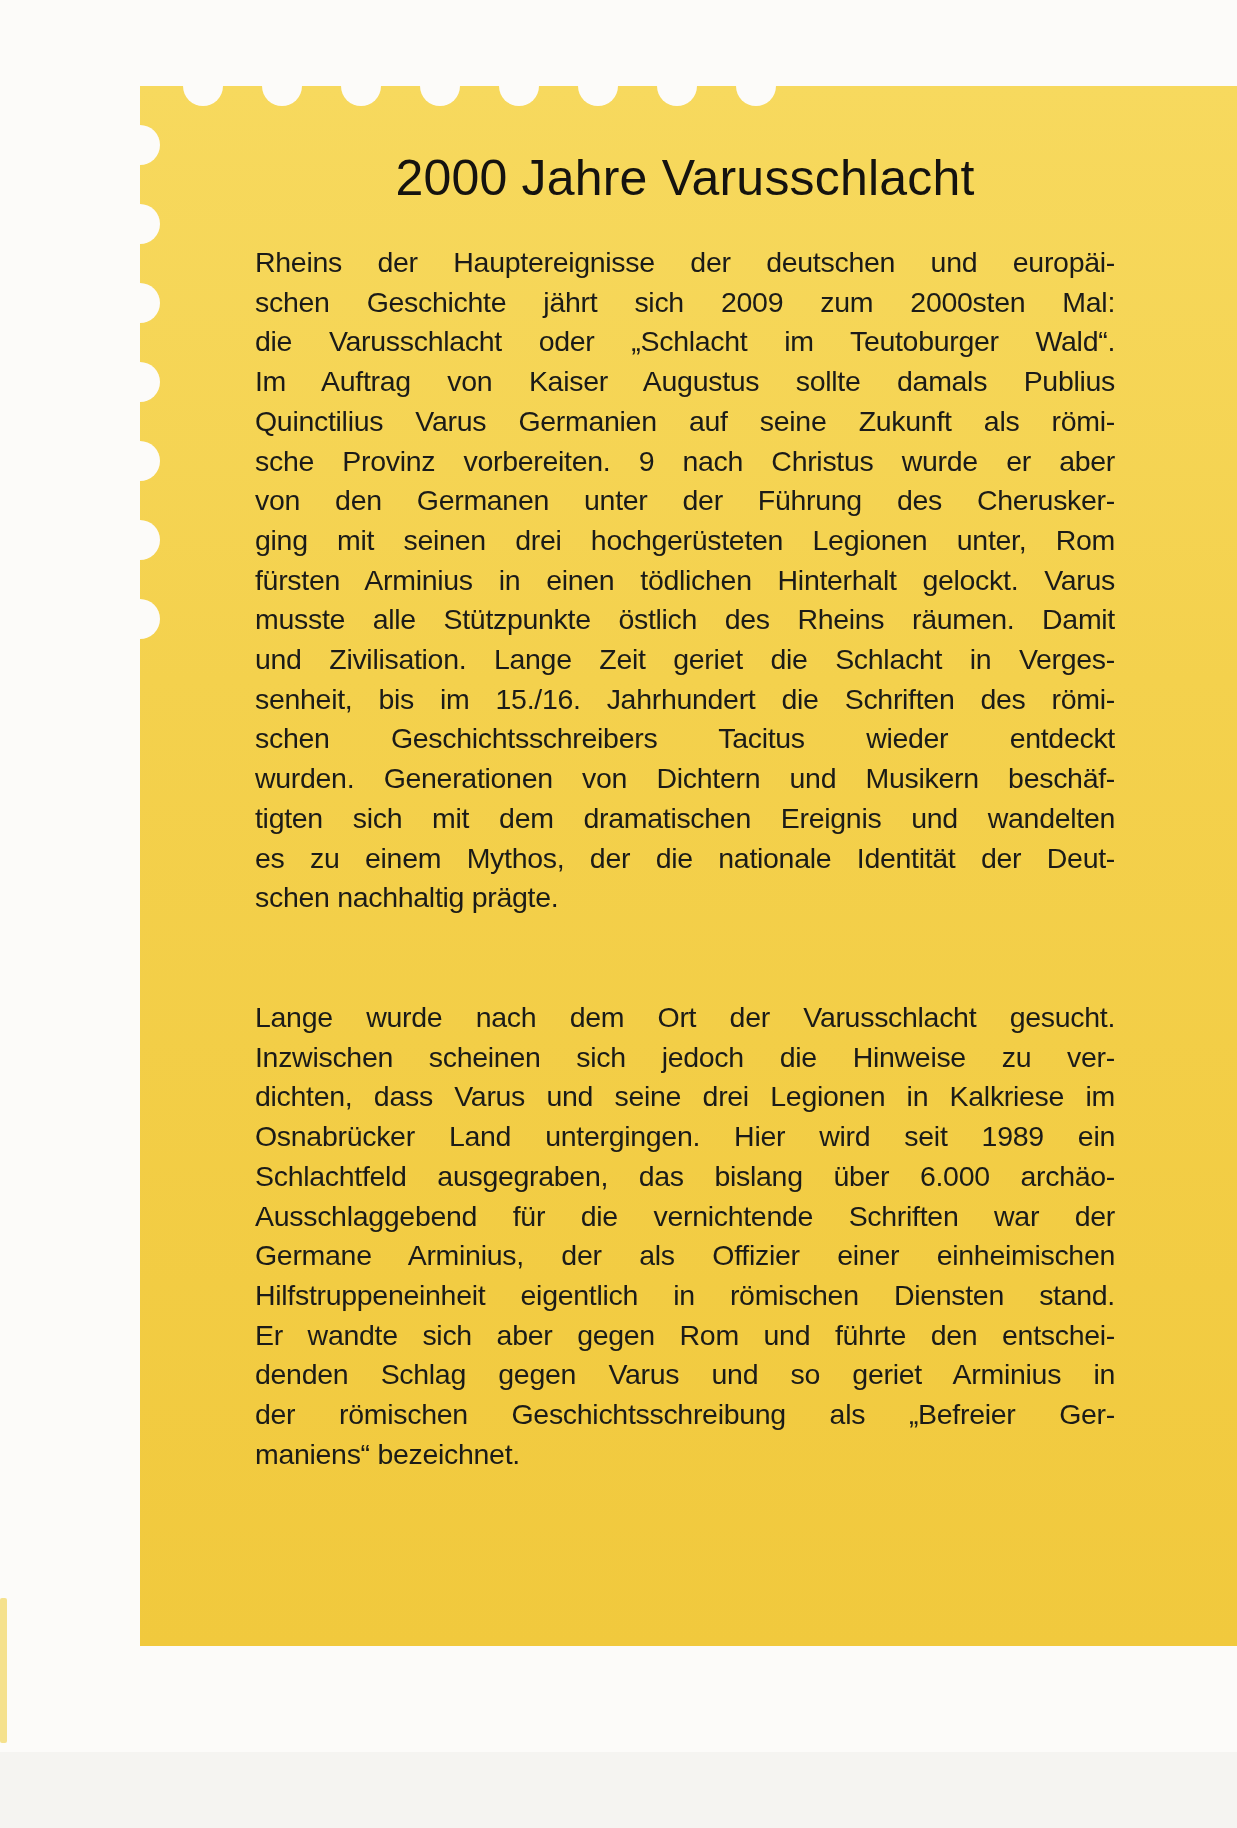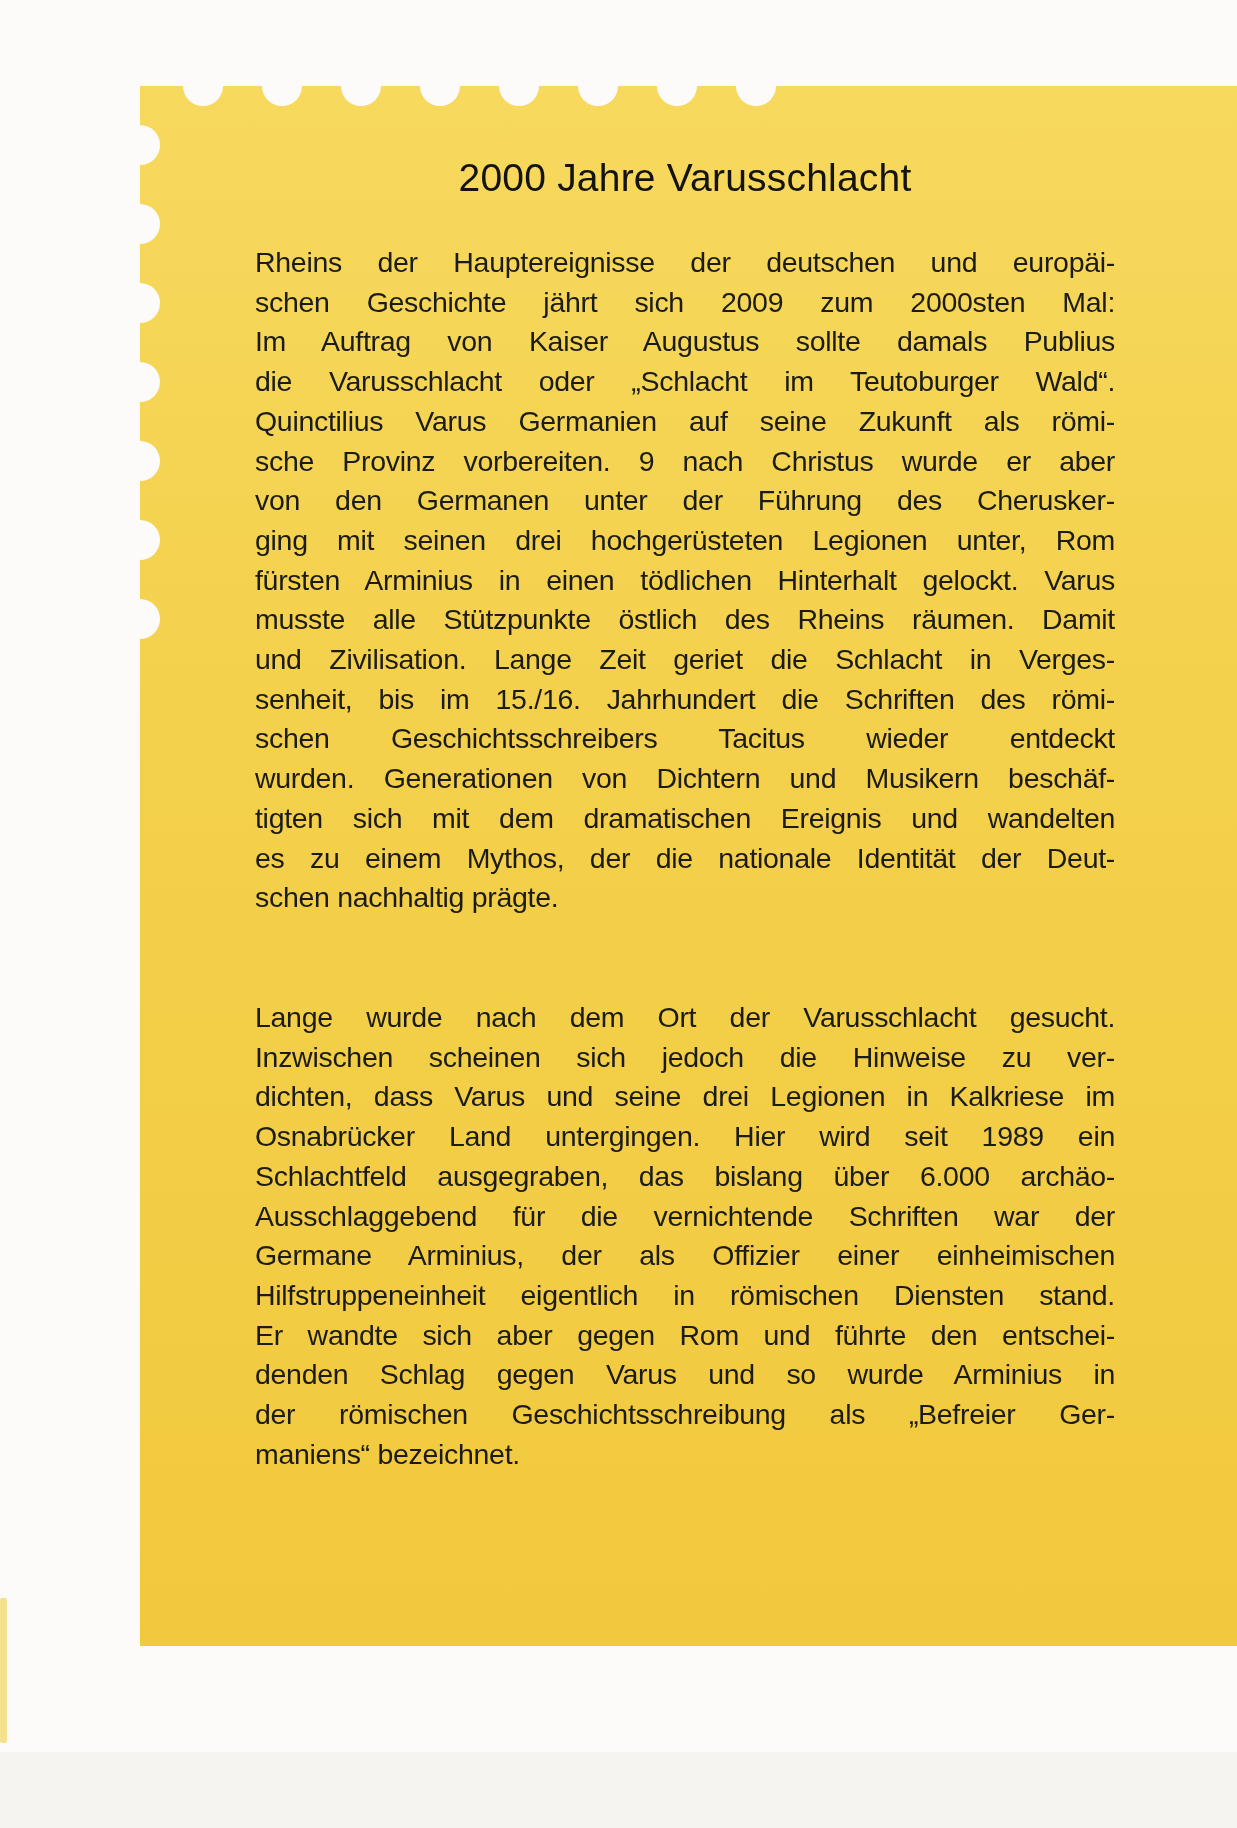--- a/index.html
+++ b/index.html
@@ -32,21 +32,21 @@
   .notch{
     position:absolute;
     width:40px;height:40px;border-radius:50%;
     background:#fcfbf9;
     transform:translate(-50%,-50%);
   }
   .title{
     position:absolute;
     left:255px;width:860px;top:156px;
     text-align:center;
-    font-size:39px;line-height:44px;
+    font-size:50px;line-height:44px;
     letter-spacing:.2px;
     color:#15130f;
     white-space:nowrap;
   }
   .para{
     position:absolute;
     left:255px;width:860px;
     color:#1b1b18;
   }
   .para .line{
@@ -89,22 +89,22 @@
       <div class="notch" style="left: 140px; top: 461px;"></div>
       <div class="notch" style="left: 140px; top: 540px;"></div>
       <div class="notch" style="left: 140px; top: 619px;"></div>
     </div>
 
   <div class="title">2000 Jahre Varusschlacht</div>
 
   <div class="para" id="para1">
       <div class="line">Rheins der Hauptereignisse der deutschen und europäi-</div>
       <div class="line">schen Geschichte jährt sich 2009 zum 2000sten Mal:</div>
+      <div class="line">die Varusschlacht oder „Schlacht im Teutoburger Wald“.</div>
       <div class="line">Im Auftrag von Kaiser Augustus sollte damals Publius</div>
-      <div class="line">die Varusschlacht oder „Schlacht im Teutoburger Wald“.</div>
       <div class="line">Quinctilius Varus Germanien auf seine Zukunft als römi-</div>
       <div class="line">sche Provinz vorbereiten. 9 nach Christus wurde er aber</div>
       <div class="line">von den Germanen unter der Führung des Cherusker-</div>
       <div class="line">ging mit seinen drei hochgerüsteten Legionen unter, Rom</div>
       <div class="line">fürsten Arminius in einen tödlichen Hinterhalt gelockt. Varus</div>
       <div class="line">musste alle Stützpunkte östlich des Rheins räumen. Damit</div>
       <div class="line">und Zivilisation. Lange Zeit geriet die Schlacht in Verges-</div>
       <div class="line">senheit, bis im 15./16. Jahrhundert die Schriften des römi-</div>
       <div class="line">schen Geschichtsschreibers Tacitus wieder entdeckt</div>
       <div class="line">wurden. Generationen von Dichtern und Musikern beschäf-</div>
@@ -115,18 +115,18 @@
   <div class="para" id="para2">
       <div class="line">Lange wurde nach dem Ort der Varusschlacht gesucht.</div>
       <div class="line">Inzwischen scheinen sich jedoch die Hinweise zu ver-</div>
       <div class="line">dichten, dass Varus und seine drei Legionen in Kalkriese im</div>
       <div class="line">Osnabrücker Land untergingen. Hier wird seit 1989 ein</div>
       <div class="line">Schlachtfeld ausgegraben, das bislang über 6.000 archäo-</div>
       <div class="line">Ausschlaggebend für die vernichtende Schriften war der</div>
       <div class="line">Germane Arminius, der als Offizier einer einheimischen</div>
       <div class="line">Hilfstruppeneinheit eigentlich in römischen Diensten stand.</div>
       <div class="line">Er wandte sich aber gegen Rom und führte den entschei-</div>
-      <div class="line">denden Schlag gegen Varus und so wurde Arminius in</div>
+      <div class="line">denden Schlag gegen Varus und so geriet Arminius in</div>
       <div class="line">der römischen Geschichtsschreibung als „Befreier Ger-</div>
       <div class="line last">maniens“ bezeichnet.</div>
     </div>
 
 </div>
 
 </body></html>

